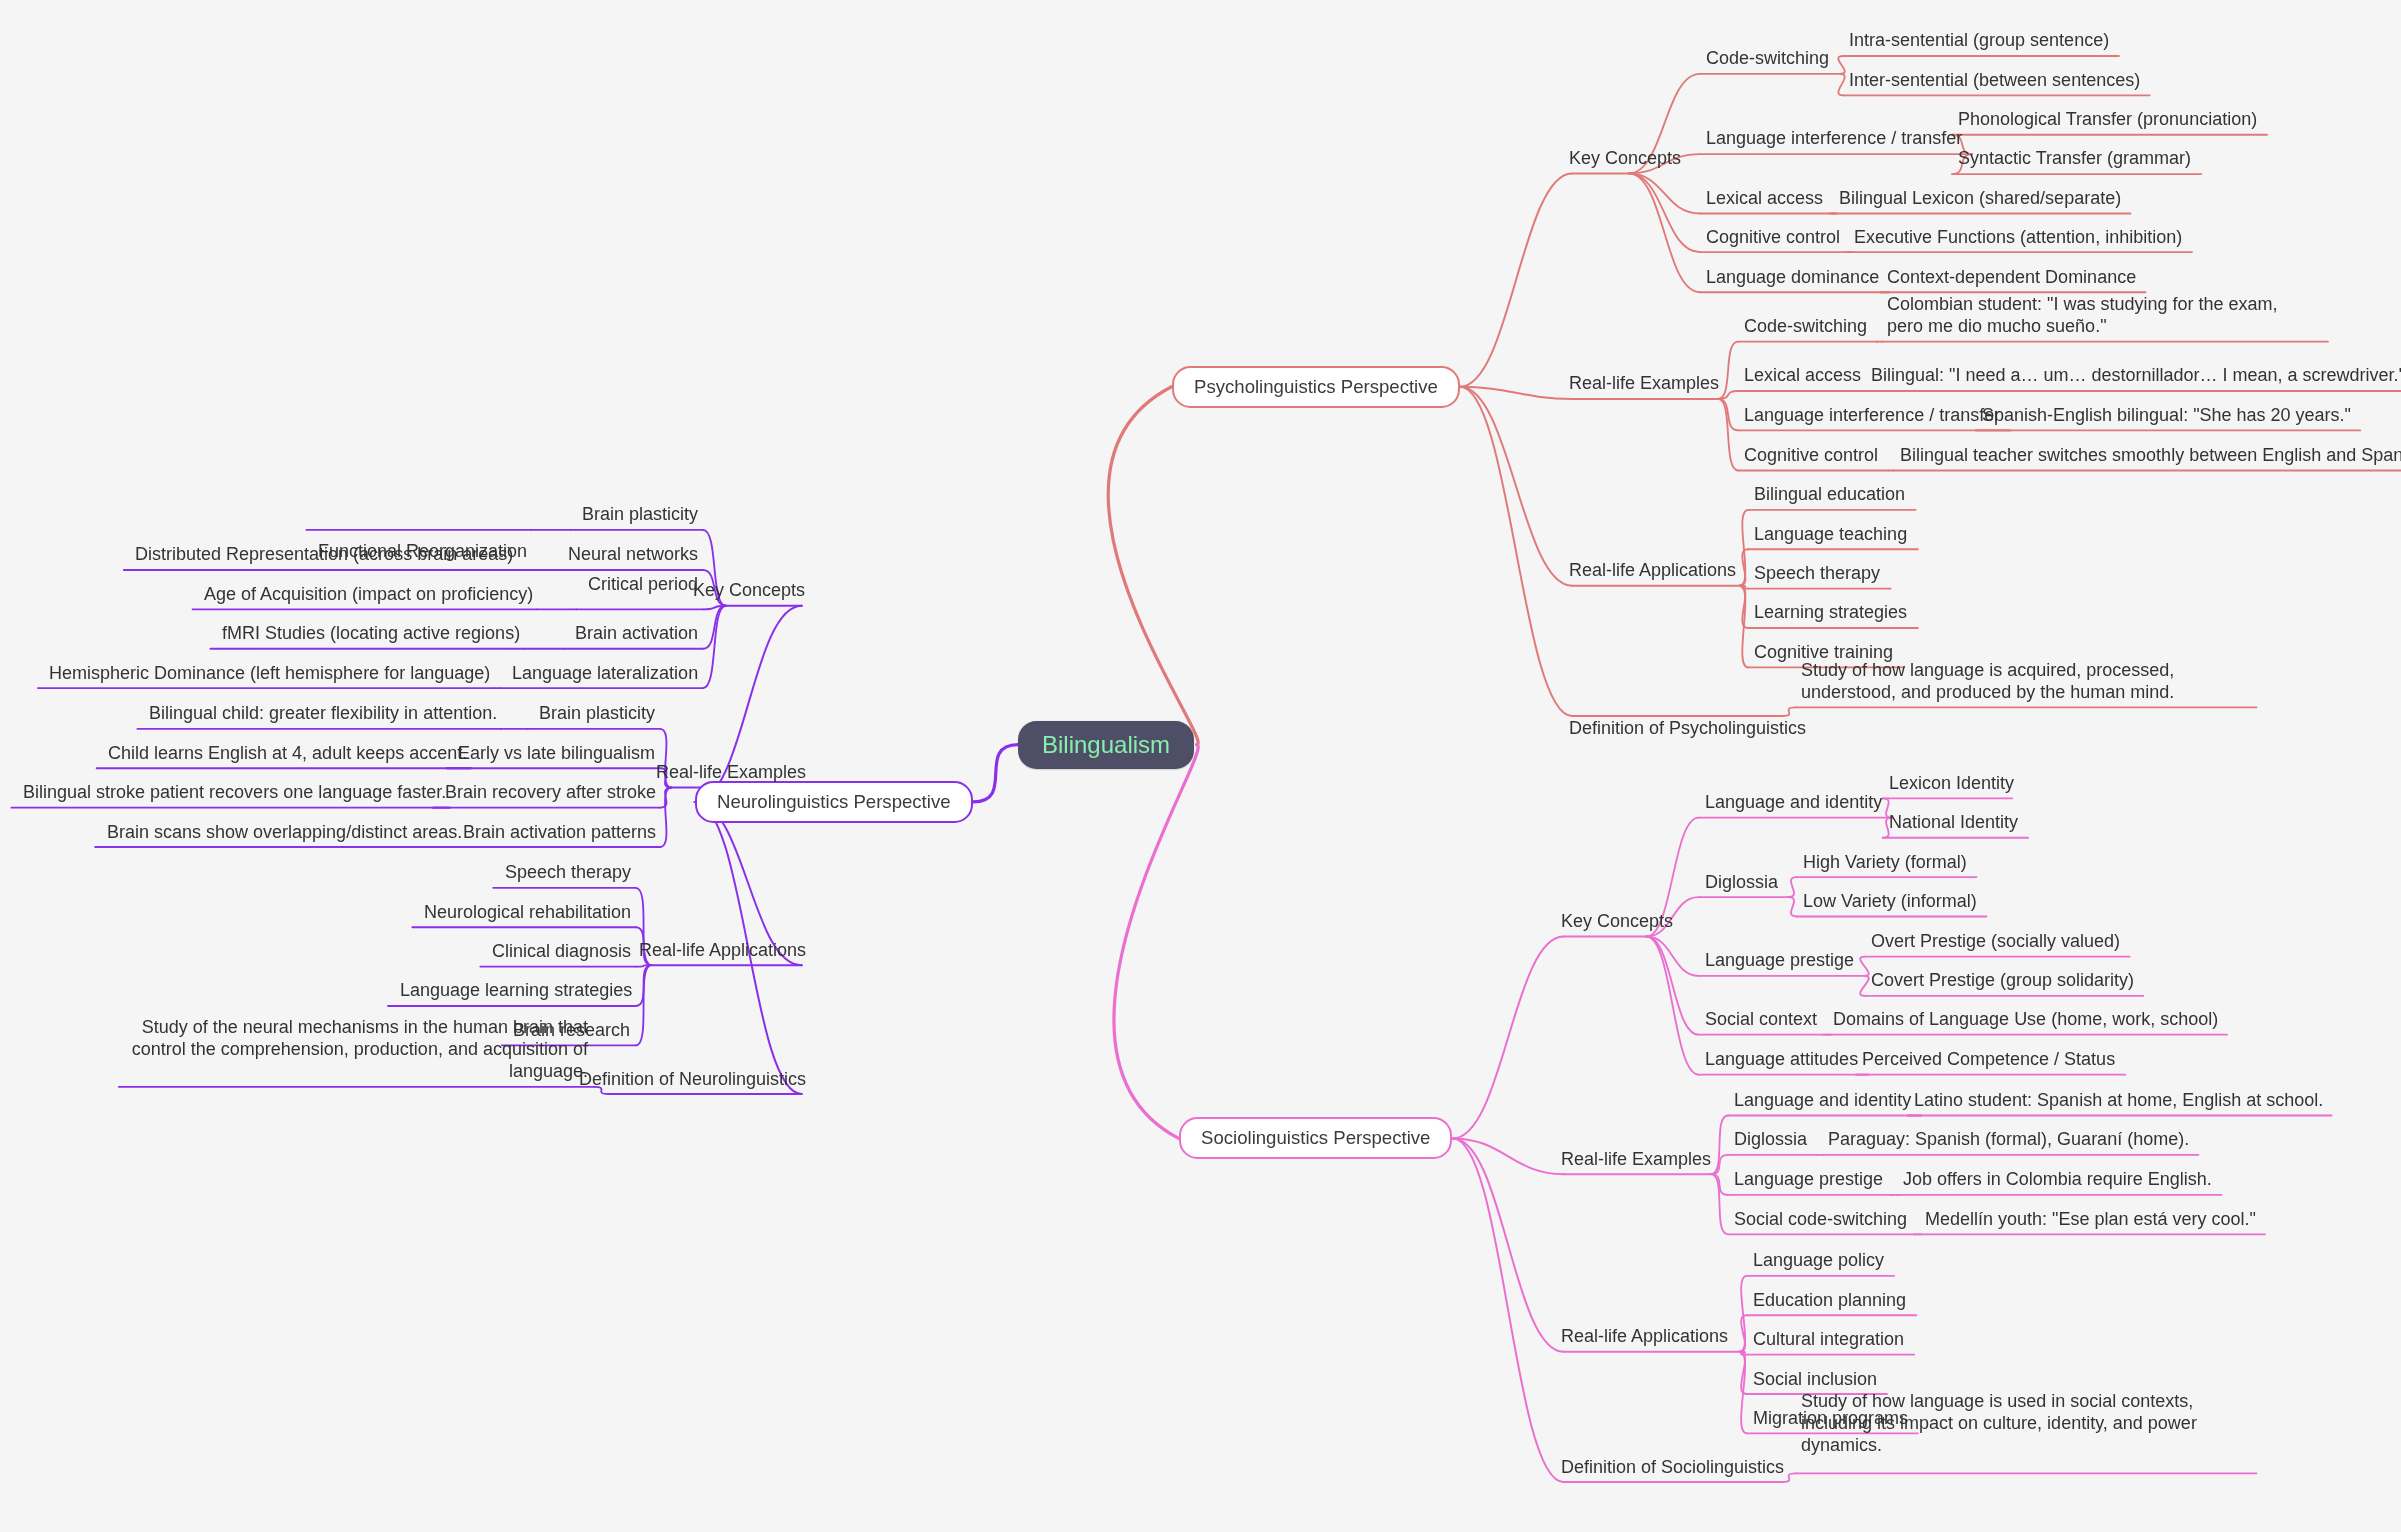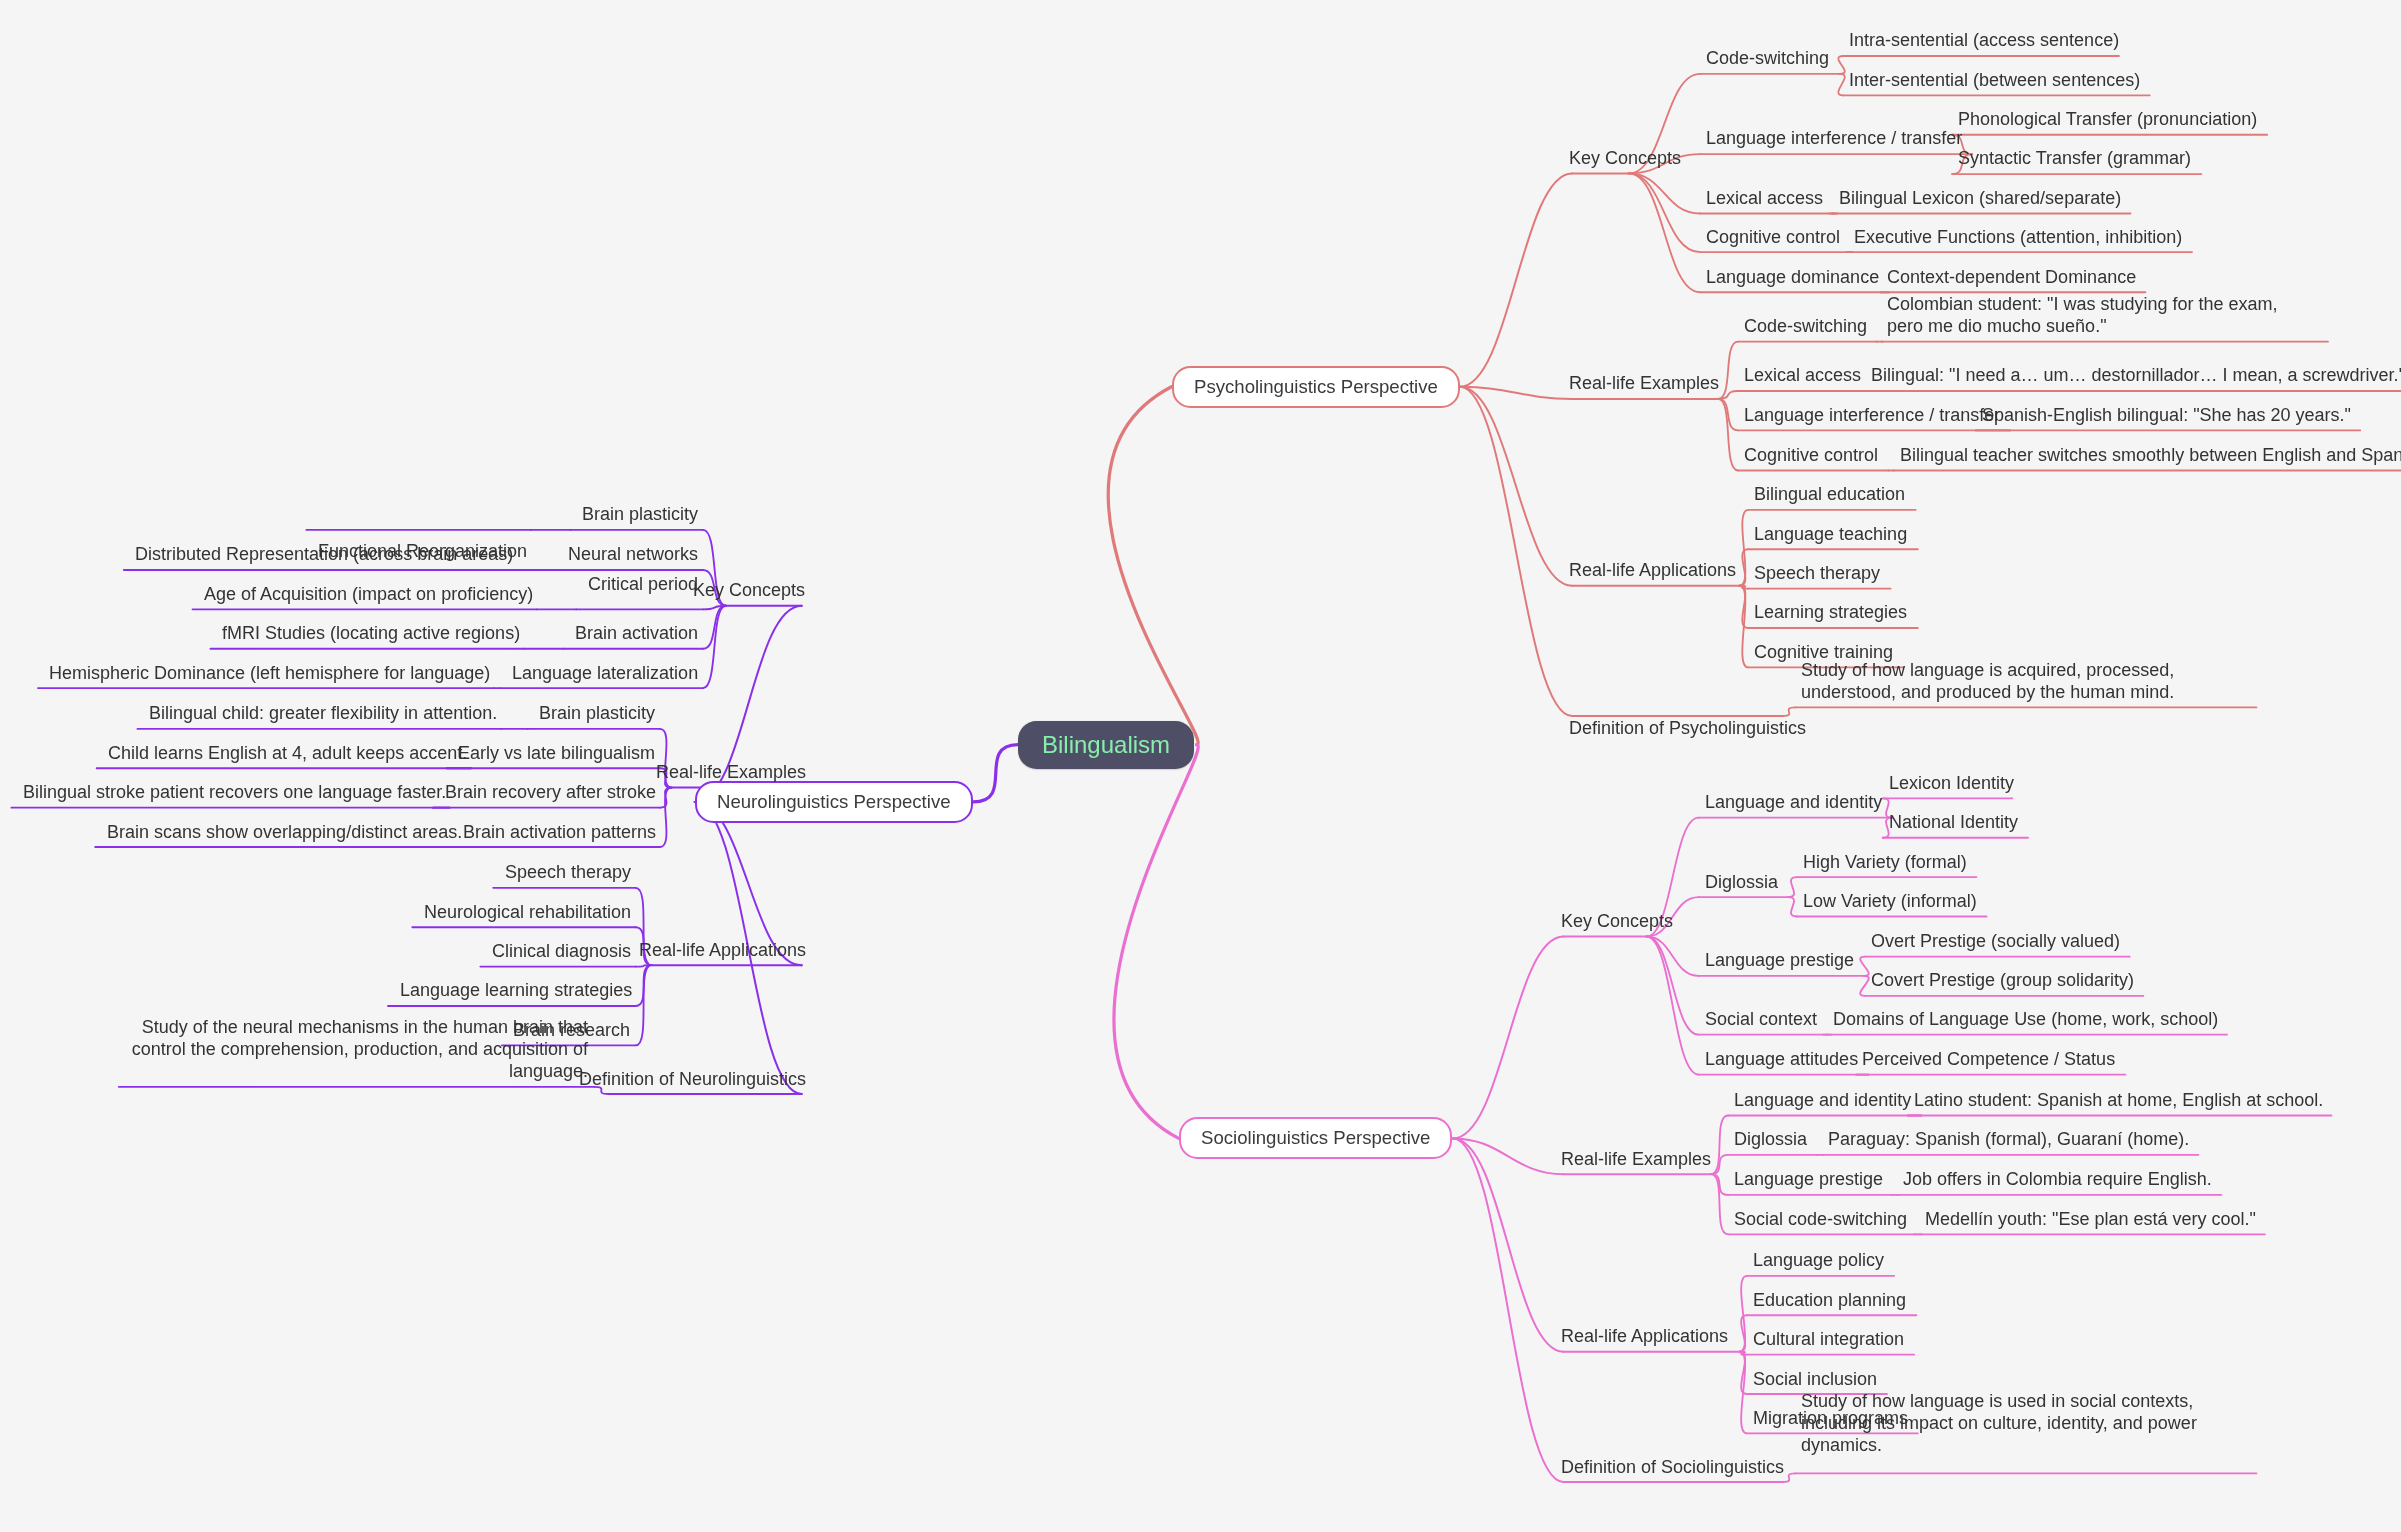--- a/index.html
+++ b/index.html
@@ -226,21 +226,21 @@
       <path d="M 2029.5 1590 C 2099.5 1590, 2114 2070, 2184 2070" stroke="#ea6fd0" stroke-width="2.8" fill="none" stroke-linecap="round"></path>
       <path d="M 2184 2070 L 2490 2070" stroke="#ea6fd0" stroke-width="2.8" fill="none" stroke-linecap="round"></path>
       <path d="M 2508 2058 L 3152 2058" stroke="#ea6fd0" stroke-width="2.6" fill="none" stroke-linecap="round"></path>
       <path d="M 2490 2070 C 2512 2070, 2486 2058, 2508 2058" stroke="#ea6fd0" stroke-width="2.6" fill="none" stroke-linecap="round"></path>
     </svg>
   <div id="nodes">
       <div class="root" style="left: 1018px; top: 721px;">Bilingualism</div>
       <div class="perspective p-psy" style="left: 1172px; top: 366px;">Psycholinguistics Perspective</div>
       <div class="node right" style="left: 1569px; top: 147px;">Key Concepts</div>
       <div class="node right" style="left: 1706px; top: 47px;">Code-switching</div>
-      <div class="node right" style="left: 1849px; top: 29px;">Intra-sentential (access sentence)</div>
+      <div class="node right" style="left: 1849px; top: 29px;">Intra-sentential (group sentence)</div>
       <div class="node right" style="left: 1849px; top: 69px;">Inter-sentential (between sentences)</div>
       <div class="node right" style="left: 1706px; top: 127px;">Language interference / transfer</div>
       <div class="node right" style="left: 1958px; top: 108px;">Phonological Transfer (pronunciation)</div>
       <div class="node right" style="left: 1958px; top: 147px;">Syntactic Transfer (grammar)</div>
       <div class="node right" style="left: 1706px; top: 187px;">Lexical access</div>
       <div class="node right" style="left: 1839px; top: 187px;">Bilingual Lexicon (shared/separate)</div>
       <div class="node right" style="left: 1706px; top: 226px;">Cognitive control</div>
       <div class="node right" style="left: 1854px; top: 226px;">Executive Functions (attention, inhibition)</div>
       <div class="node right" style="left: 1706px; top: 266px;">Language dominance</div>
       <div class="node right" style="left: 1887px; top: 266px;">Context-dependent Dominance</div>

